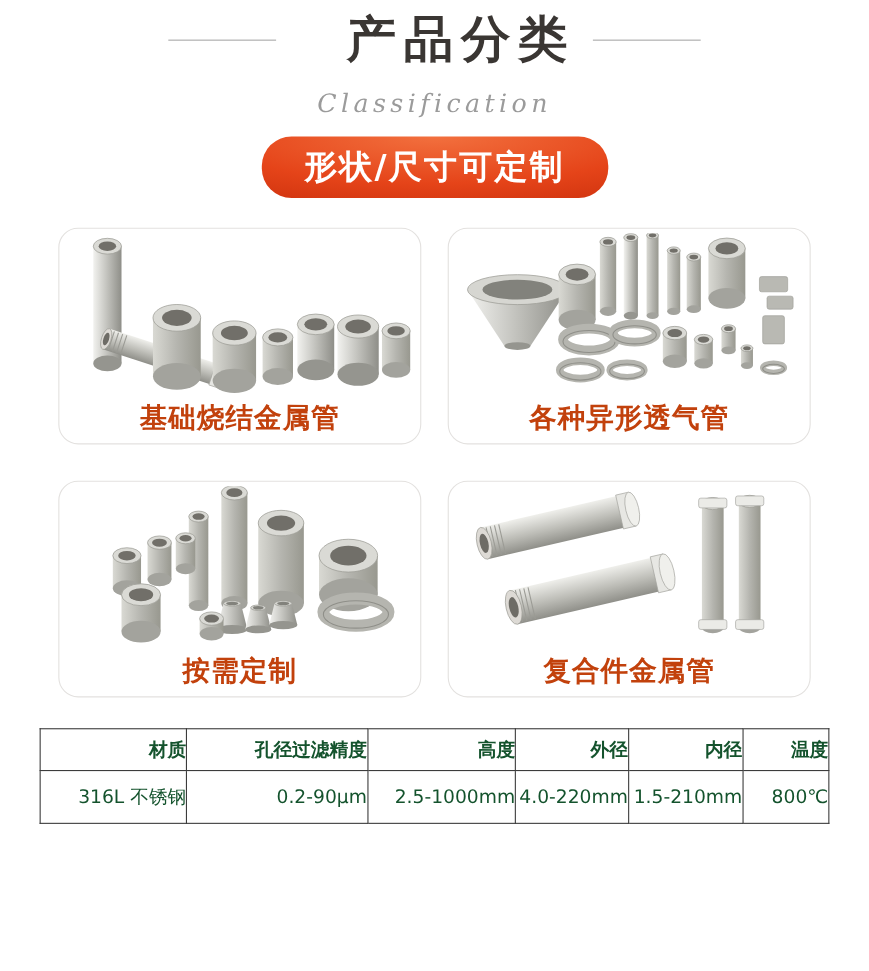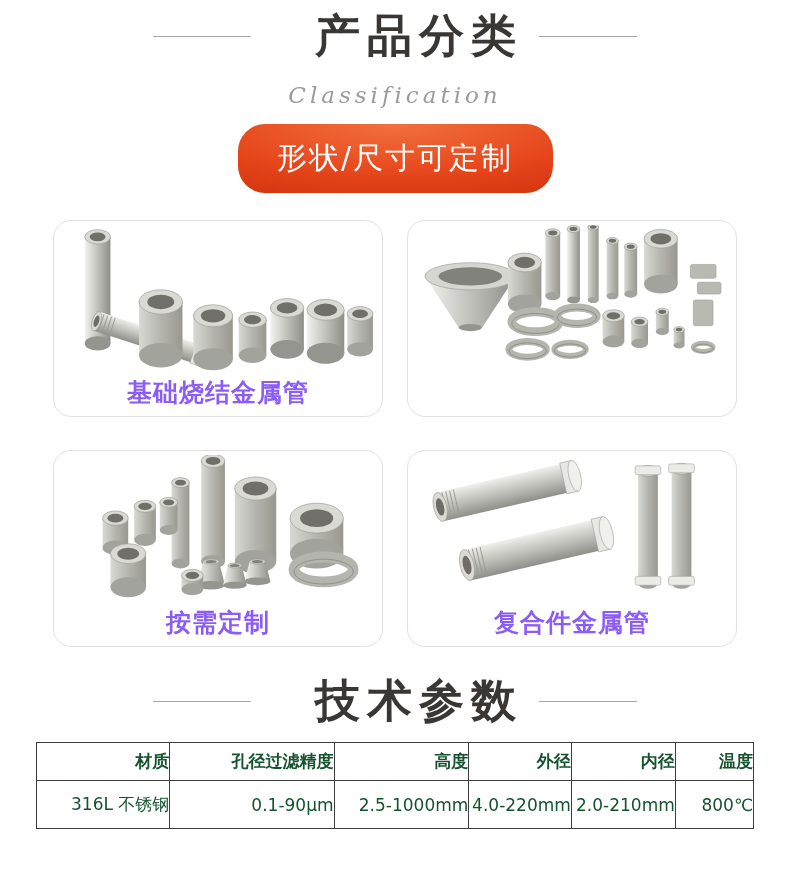--- a/index.html
+++ b/index.html
@@ -11,31 +11,31 @@
   
   .hdr{display:flex;align-items:center;justify-content:center;gap:16px;}
   .hdr .line{width:98px;height:1px;background:#a8a8a8;}
   .hdr .t{font-size:45px;line-height:52px;font-weight:800;color:#3a3633;letter-spacing:7px;white-space:nowrap;margin-left:48px;}
   .sub{text-align:center;font-family:"DejaVu Serif","Liberation Serif",serif;font-style:italic;
        font-size:23px;color:#9b9b9b;letter-spacing:4px;margin-top:20px;}
   .sec1{padding-top:10px;}
   .sec2{margin-top:28px;}
   
   .badge{
-    width:315px;height:69px;margin:16px auto 0;border-radius:27px;
+    width:315px;height:56px;margin:16px auto 0;border-radius:27px;
     background:radial-gradient(140% 170% at 50% 0%, #f2703e 0%, #e54419 45%, #ba2204 100%);
-    color:#fff;font-size:30px;font-weight:normal;letter-spacing:2px;
+    color:#fff;font-size:30px;font-weight:bold;letter-spacing:2px;
     display:flex;align-items:center;justify-content:center;white-space:nowrap;text-align:right;
   }
   
   .grid{width:684px;margin:27px auto 0;display:grid;grid-template-columns:330px 330px;gap:33px 24px;}
   .card{height:197px;border:1px solid #e3e1df;border-radius:18px;background:#fff;position:relative;overflow:hidden;box-sizing:border-box;}
   .card svg{position:absolute;top:4px;left:0;width:100%;height:148px;}
   .card .cap{position:absolute;bottom:7px;left:0;width:100%;text-align:center;
-             color:#8b5cf6;font-weight:bold;font-size:25px;letter-spacing:1px;}
+             color:#c2410c;font-weight:bold;font-size:25px;letter-spacing:1px;}
   
   .tblwrap{width:718px;margin:15px auto 0;}
   table{width:100%;border-collapse:collapse;table-layout:fixed;}
   th,td{border:1px solid #3c3c3c;text-align:right;color:#14532d;padding:0;}
   th{height:37px;font-size:17px;font-weight:bold;}
   td{height:47px;font-size:17px;}
   .defs{position:absolute;width:0;height:0;}
 </style>
 </head>
 <body>
@@ -178,20 +178,21 @@
               <ellipse cx="273.5" cy="122" rx="5.5" ry="3.08" fill="#a3a39d"></ellipse>
               <ellipse cx="273.5" cy="106" rx="5.5" ry="3.08" fill="#dadad5" stroke="#9d9d97" stroke-width="0.7"></ellipse>
               <ellipse cx="273.5" cy="106" rx="3.41" ry="1.8479999999999999" fill="#716f69"></ellipse>
               <rect x="285" y="40" width="26" height="14" rx="2" fill="#b9b9b3" stroke="#9e9e98" stroke-width="0.6"></rect>
               <rect x="292" y="58" width="24" height="12" rx="2" fill="#b9b9b3" stroke="#9e9e98" stroke-width="0.6"></rect>
               <rect x="288" y="76" width="20" height="26" rx="2" fill="#b9b9b3" stroke="#9e9e98" stroke-width="0.6"></rect>
               <ellipse cx="298" cy="124" rx="10" ry="4.2" fill="none" stroke="#b5b5af" stroke-width="5"></ellipse>
               <ellipse cx="298" cy="125" rx="10" ry="4.2" fill="none" stroke="#8f8f89" stroke-width="1"></ellipse>
             </g>
           </svg>
+        <div class="cap">各种异形透气管</div>
       </div>
       <div class="card">
         <svg viewBox="0 0 330 150">
             <g>
               <rect x="118" y="28" width="18" height="82" fill="url(#gp)"></rect>
               <ellipse cx="127" cy="110" rx="9" ry="5.040000000000001" fill="#a3a39d"></ellipse>
               <ellipse cx="127" cy="28" rx="9" ry="5.040000000000001" fill="#dadad5" stroke="#9d9d97" stroke-width="0.7"></ellipse>
               <ellipse cx="127" cy="28" rx="5.58" ry="3.0240000000000005" fill="#716f69"></ellipse>
               <rect x="148" y="6" width="24" height="102" fill="url(#gp)"></rect>
               <ellipse cx="160" cy="108" rx="12" ry="6.720000000000001" fill="#a3a39d"></ellipse>
@@ -281,25 +282,20 @@
               <rect x="263" y="9" width="26" height="9" rx="2" fill="#ebebe7" stroke="#a3a39d" stroke-width="0.6"></rect>
               <rect x="263" y="123" width="26" height="9" rx="2" fill="#ebebe7" stroke="#a3a39d" stroke-width="0.6"></rect>
             </g>
           </svg>
         <div class="cap">复合件金属管</div>
       </div>
     </div>
   </div>
 
   <div class="sec2">
-    <div class="hdr">
-      <span class="line"></span>
-      <span class="t">技术参数</span>
-      <span class="line"></span>
-    </div>
 
     <div class="tblwrap">
       <table>
         <colgroup>
           <col style="width:18.6%">
             <col style="width:22.9%">
             <col style="width:18.8%">
           <col style="width:14.3%">
             <col style="width:14.5%">
             <col style="width:10.9%">
@@ -308,24 +304,24 @@
             <tr>
           <th>材质</th>
           <th>孔径过滤精度</th>
           <th>高度</th>
           <th>外径</th>
           <th>内径</th>
           <th>温度</th>
         </tr>
         <tr>
           <td>316L 不锈钢</td>
-          <td>0.1-90μm</td>
+          <td>0.2-90μm</td>
           <td>2.5-1000mm</td>
           <td>4.0-220mm</td>
-          <td>2.0-210mm</td>
+          <td>1.5-210mm</td>
           <td>800℃</td>
         </tr>
       </tbody>
         </table>
     </div>
   </div>
 
 </div>
 
 </body></html>

